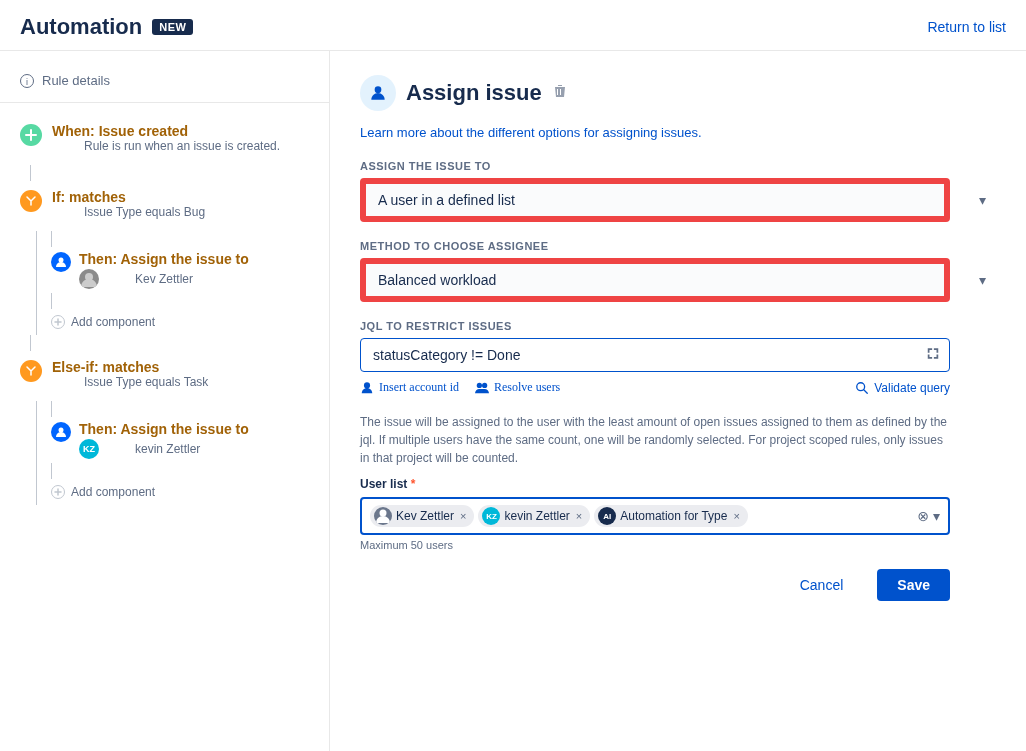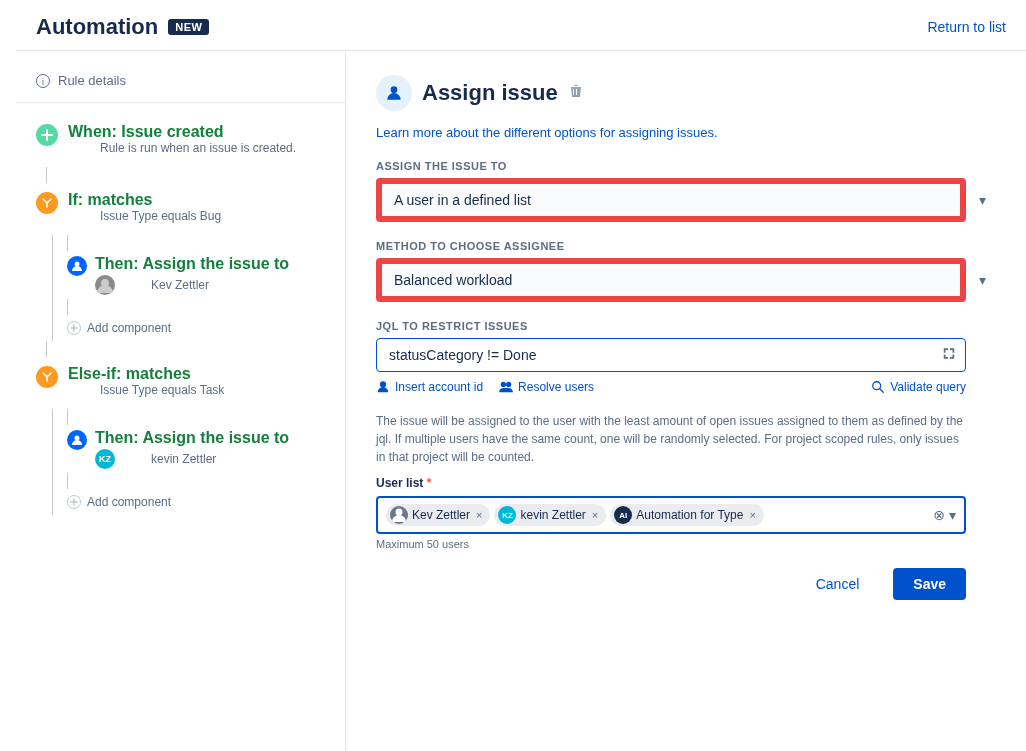--- a/index.html
+++ b/index.html
@@ -1,18 +1,18 @@
 <!DOCTYPE html>
 <html><head>
   <meta charset="utf-8">
   <style>
     * { box-sizing: border-box; margin: 0; padding: 0; }
     body { font-family: -apple-system, BlinkMacSystemFont, 'Segoe UI', sans-serif; font-size: 14px; color: #172B4D; background: #fff; }
 
-    .app-container { display: flex; flex-direction: column; height: 751px; overflow: hidden; padding-left: 16px; }
+    .app-container { display: flex; flex-direction: column; height: 751px; overflow: hidden; }
 
     .top-header { display: flex; align-items: center; justify-content: space-between; padding: 14px 20px 10px 20px; border-bottom: 1px solid #e8e8e8; }
     .top-header-left { display: flex; align-items: center; gap: 10px; }
     .app-title { font-size: 22px; font-weight: 700; color: #172B4D; }
     .new-badge { background: #172B4D; color: #fff; font-size: 11px; font-weight: 700; padding: 2px 7px; border-radius: 3px; letter-spacing: 0.5px; }
     .return-link { color: #0052CC; font-size: 14px; cursor: pointer; text-decoration: none; }
 
     .main-layout { display: flex; flex: 1; overflow: hidden; }
 
     
@@ -21,21 +21,21 @@
     .rule-details { display: flex; align-items: center; gap: 8px; padding: 6px 20px 14px 20px; color: #5E6C84; font-size: 13px; border-bottom: 1px solid #e8e8e8; margin-bottom: 12px; }
 
     .sidebar-item { padding: 8px 20px; }
     .sidebar-item-trigger { display: flex; align-items: flex-start; gap: 10px; margin-bottom: 4px; }
     .trigger-icon { width: 22px; height: 22px; border-radius: 50%; display: flex; align-items: center; justify-content: center; flex-shrink: 0; margin-top: 1px; }
     .trigger-icon.green { background: #57D9A3; }
     .trigger-icon.orange { background: #FF991F; }
     .trigger-icon.blue { background: #0065FF; }
     .trigger-icon svg { width: 12px; height: 12px; fill: #fff; }
 
-    .trigger-label { font-weight: 600; font-size: 16px; color: #15803d; }
+    .trigger-label { font-weight: 600; font-size: 14px; color: #a16207; }
     .trigger-desc { font-size: 12px; color: #5E6C84; margin-left: 32px; }
 
     .connector-line { width: 1px; height: 16px; background: #C1C7D0; margin-left: 30px; }
 
     .then-block { display: flex; align-items: flex-start; gap: 8px; margin-left: 20px; padding: 6px 0; }
     .avatar-kz { background: #00B8D9; color: #fff; font-size: 9px; font-weight: 700; display: flex; align-items: center; justify-content: center; width: 20px; height: 20px; border-radius: 50%; }
     .avatar-kev { background: #ccc; color: #fff; font-size: 8px; font-weight: 700; display: flex; align-items: center; justify-content: center; width: 20px; height: 20px; border-radius: 50%; overflow: hidden; }
 
     .add-component { display: flex; align-items: center; gap: 6px; margin-left: 20px; padding: 6px 0; color: #5E6C84; font-size: 12px; cursor: pointer; }
     .add-dot { width: 14px; height: 14px; border-radius: 50%; border: 1px solid #C1C7D0; display: flex; align-items: center; justify-content: center; }
@@ -58,21 +58,21 @@
 
     .select-wrapper { position: relative; }
     .select-field { width: 100%; max-width: 590px; padding: 8px 36px 8px 12px; border: 6px solid #ef4444; border-radius: 4px; background: #FAFBFC; font-size: 14px; color: #172B4D; appearance: none; cursor: pointer; }
     .select-arrow { position: absolute; right: 10px; top: 50%; transform: translateY(-50%); color: #5E6C84; pointer-events: none; font-size: 14px; }
 
     .text-input { width: 100%; max-width: 590px; padding: 8px 36px 8px 12px; border: 1px solid #0052CC; border-radius: 4px; background: #fff; font-size: 14px; color: #172B4D; outline: none; }
     .input-wrapper { position: relative; max-width: 590px; }
     .input-icon { position: absolute; right: 10px; top: 50%; transform: translateY(-50%); color: #5E6C84; font-size: 14px; }
 
     .insert-row { display: flex; align-items: center; justify-content: space-between; max-width: 590px; margin-top: 8px; }
-    .insert-left { display: flex; align-items: center; gap: 16px; }
+    .insert-left { display: flex; align-items: center; gap: 16px; font-family: Liberation Serif, serif; }
     .insert-btn { display: flex; align-items: center; gap: 5px; color: #0052CC; font-size: 12px; cursor: pointer; text-decoration: none; }
     .validate-btn { display: flex; align-items: center; gap: 5px; color: #0052CC; font-size: 12px; cursor: pointer; }
 
     .info-text { font-size: 12px; color: #5E6C84; line-height: 1.5; max-width: 590px; margin: 10px 0; }
 
     .user-list-container { border: 2px solid #0052CC; border-radius: 4px; padding: 6px 8px; max-width: 590px; display: flex; align-items: center; flex-wrap: wrap; gap: 4px; min-height: 38px; }
     .user-tag { display: flex; align-items: center; gap: 4px; background: #EBECF0; border-radius: 12px; padding: 2px 8px 2px 4px; font-size: 12px; color: #172B4D; }
     .user-tag-avatar { width: 18px; height: 18px; border-radius: 50%; overflow: hidden; flex-shrink: 0; display: flex; align-items: center; justify-content: center; font-size: 8px; font-weight: 700; }
     .user-tag-x { color: #5E6C84; cursor: pointer; margin-left: 2px; font-size: 11px; }
     .user-list-controls { margin-left: auto; display: flex; align-items: center; gap: 4px; }

